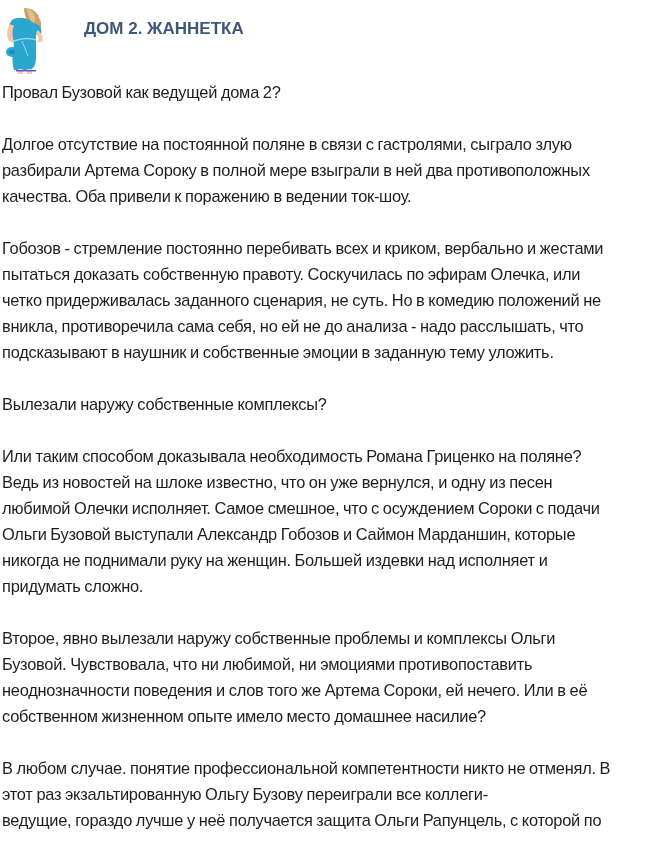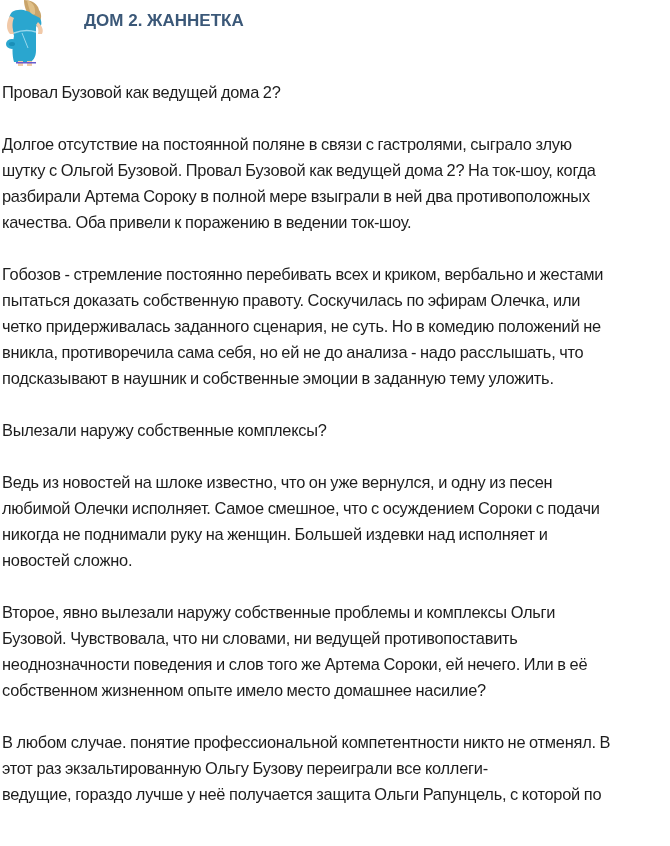--- a/index.html
+++ b/index.html
@@ -10,21 +10,21 @@
     body {
       width: 670px;
       height: 846px;
       overflow: hidden;
       position: relative;
       font-family: "Liberation Sans", sans-serif;
     }
     .header {
       position: absolute;
       left: 0;
-      top: 0;
+      top: 8px;
       width: 670px;
       height: 70px;
     }
     .avatar {
       position: absolute;
       left: 2px;
       top: 0;
       width: 50px;
       height: 66px;
       overflow: hidden;
@@ -86,43 +86,44 @@
   </div>
   <div class="channel-title">ДОМ 2. ЖАННЕТКА</div>
 </div>
 
 <div class="article">
   <p>
     <span class="line">Провал Бузовой как ведущей дома 2?</span>
   </p>
   <p>
     <span class="line">Долгое отсутствие на постоянной поляне в связи с гастролями, сыграло злую</span>
-    <span class="line">шутку с Ольгой Бузовой. Провал Бузовой как ведущей дома 2? На ток-шоу, когда</span>
     <span class="line">разбирали Артема Сороку в полной мере взыграли в ней два противоположных</span>
     <span class="line">качества. Оба привели к поражению в ведении ток-шоу.</span>
   </p>
   <p>
     <span class="line">Гобозов - стремление постоянно перебивать всех и криком, вербально и жестами</span>
     <span class="line">пытаться доказать собственную правоту. Соскучилась по эфирам Олечка, или</span>
     <span class="line">четко придерживалась заданного сценария, не суть. Но в комедию положений не</span>
     <span class="line">вникла, противоречила сама себя, но ей не до анализа - надо расслышать, что</span>
     <span class="line">подсказывают в наушник и собственные эмоции в заданную тему уложить.</span>
   </p>
   <p>
     <span class="line">Вылезали наружу собственные комплексы?</span>
   </p>
   <p>
+    <span class="line">Или таким способом доказывала необходимость Романа Гриценко на поляне?</span>
     <span class="line">Ведь из новостей на шлоке известно, что он уже вернулся, и одну из песен</span>
     <span class="line">любимой Олечки исполняет. Самое смешное, что с осуждением Сороки с подачи</span>
+    <span class="line">Ольги Бузовой выступали Александр Гобозов и Саймон Марданшин, которые</span>
     <span class="line">никогда не поднимали руку на женщин. Большей издевки над исполняет и</span>
-    <span class="line">новостей сложно.</span>
+    <span class="line">придумать сложно.</span>
   </p>
   <p>
     <span class="line">Второе, явно вылезали наружу собственные проблемы и комплексы Ольги</span>
-    <span class="line">Бузовой. Чувствовала, что ни словами, ни ведущей противопоставить</span>
+    <span class="line">Бузовой. Чувствовала, что ни любимой, ни эмоциями противопоставить</span>
     <span class="line">неоднозначности поведения и слов того же Артема Сороки, ей нечего. Или в её</span>
     <span class="line">собственном жизненном опыте имело место домашнее насилие?</span>
   </p>
   <p>
     <span class="line">В любом случае. понятие профессиональной компетентности никто не отменял. В</span>
     <span class="line">этот раз экзальтированную Ольгу Бузову переиграли все коллеги-</span>
     <span class="line">ведущие, гораздо лучше у неё получается защита Ольги Рапунцель, с которой по</span>
 
   </p>
 </div>

